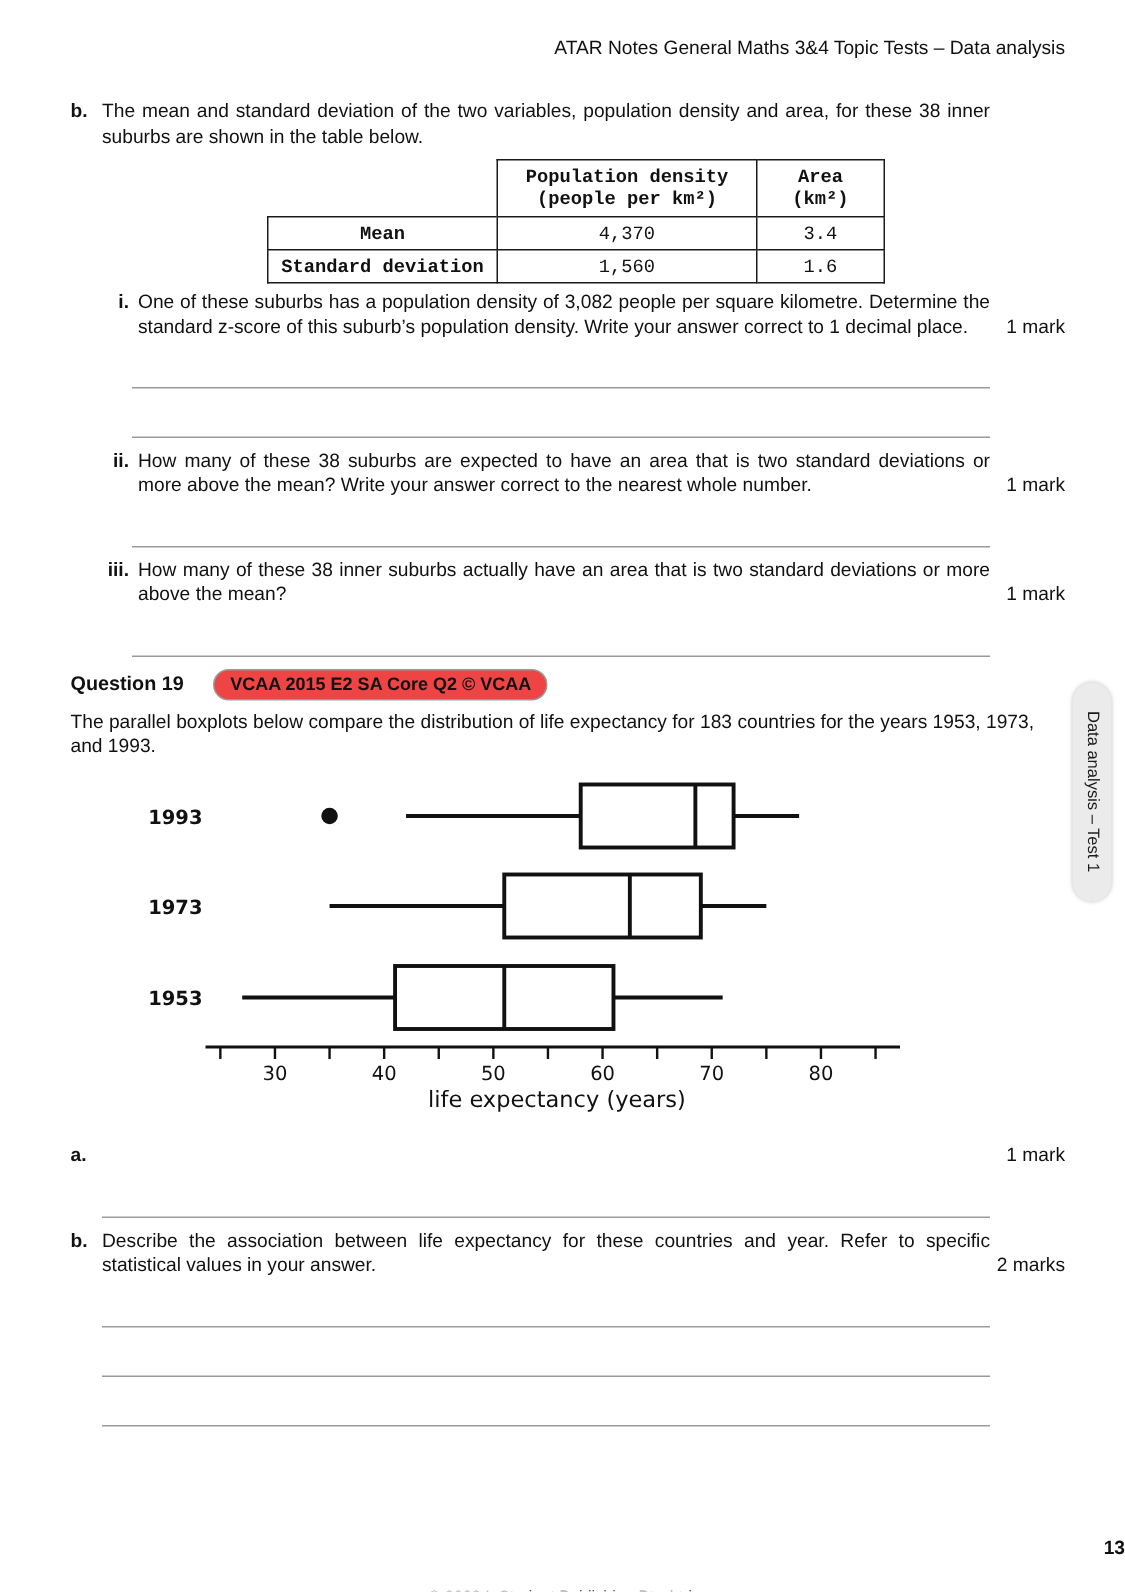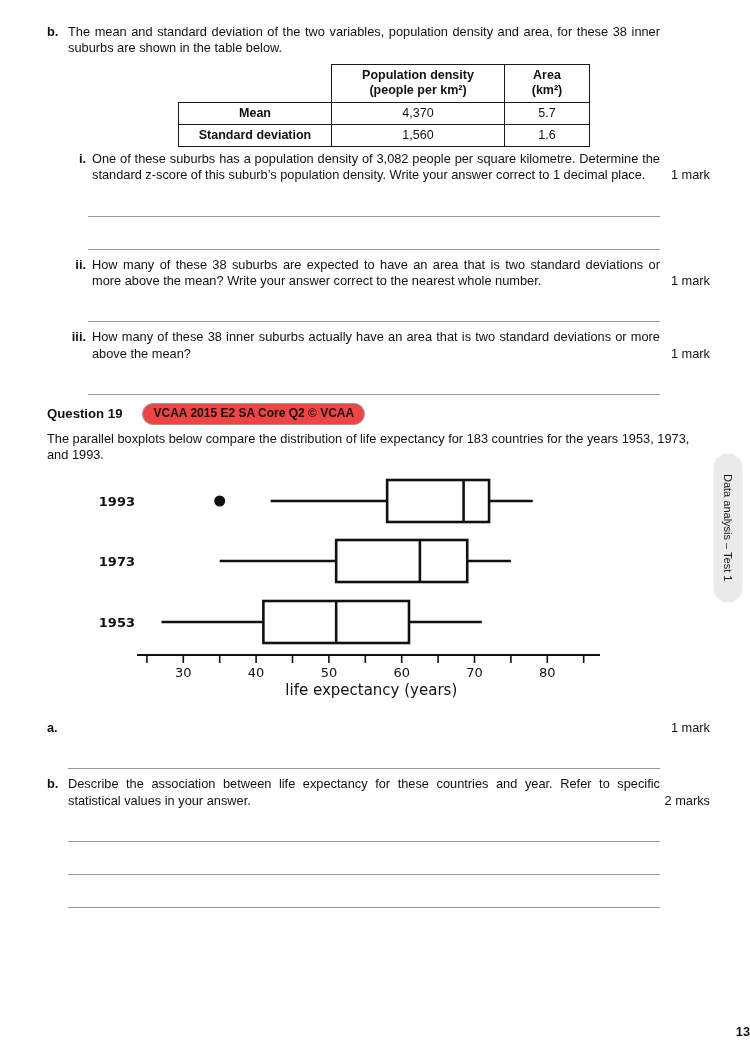--- a/index.html
+++ b/index.html
@@ -12,21 +12,21 @@
     font-size:12.8px;line-height:16.4px;
     color:#111;background:#fff;overflow:hidden;
   }
   
   .doc-header{text-align:right;font-size:12.8px;margin-bottom:26px;}
   
   .q-row{display:flex;}
   .q-label{flex:0 0 21px;font-weight:bold;}
   .q-text{margin:0;width:592px;text-align:justify;}
   
-  .stats-table{border-collapse:collapse;margin:7px 12px 4px 131px;font-size:12.5px;}
+  .stats-table{border-collapse:collapse;margin:7px 12px 4px 131px;font-size:12.5px;font-family:Liberation Mono, monospace;}
   .stats-table td,.stats-table th{border:1.6px solid #1a1a1a;text-align:center;padding:0 6px;}
   .stats-table .corner{border:none;}
   .stats-table .col-head{width:160px;height:37px;font-weight:bold;line-height:15px;}
   .stats-table .col-head.area{width:72px;}
   .stats-table .row-head{width:140px;height:21px;font-weight:bold;}
   .stats-table td.val{height:21px;font-weight:normal;}
   
   .part{margin-bottom:7px;}
   .subpart .part-row{margin-left:18px;}
   .part-row{display:flex;}
@@ -61,20 +61,21 @@
   .side-tab-text{writing-mode:vertical-rl;font-size:11px;white-space:nowrap;color:#1a1a1a;}
   
   .page-number{position:absolute;left:0;top:1024px;width:750px;text-align:right;font-weight:bold;font-size:12.8px;}
   .footer-copy{position:absolute;left:0;top:1040px;width:750px;text-align:center;font-size:10.8px;margin-top:17px;}
 </style>
 </head>
 <body>
 
 <div class="page">
 
+  <div class="doc-header">ATAR Notes General Maths 3&amp;4 Topic Tests – Data analysis</div>
 
   <section>
     <div class="q-row">
       <span class="q-label">b.</span>
       <p class="q-text">The mean and standard deviation of the two variables, population density and area, for these 38 inner suburbs are shown in the table below.</p>
     </div>
 
     <table class="stats-table">
       <tbody>
           <tr>
@@ -84,21 +85,21 @@
           <span>(people per km²)</span>
         </th>
         <th class="col-head area">
           <span>Area</span><br>
           <span>(km²)</span>
         </th>
       </tr>
       <tr>
         <th class="row-head">Mean</th>
         <td class="val">4,370</td>
-        <td class="val">5.7</td>
+        <td class="val">3.4</td>
       </tr>
       <tr>
         <th class="row-head">Standard deviation</th>
         <td class="val">1,560</td>
         <td class="val">1.6</td>
       </tr>
     </tbody>
       </table>
 
     <div class="part subpart">

